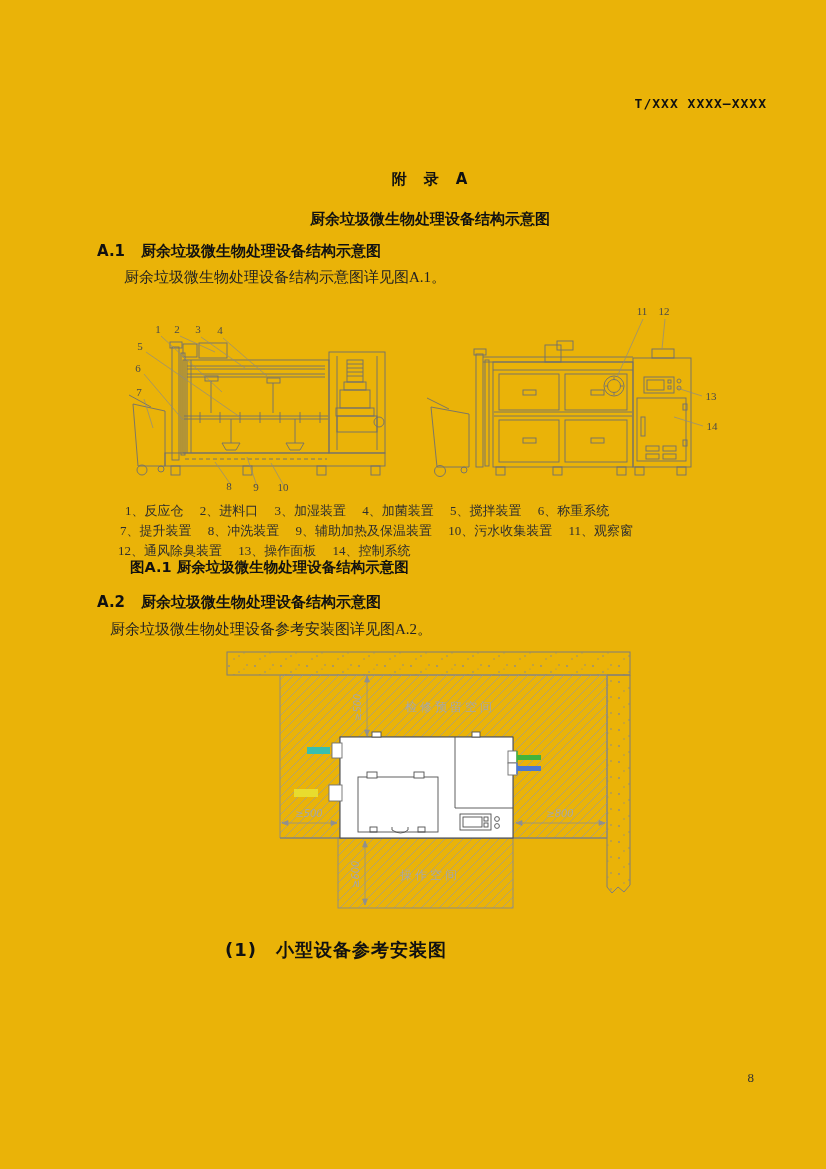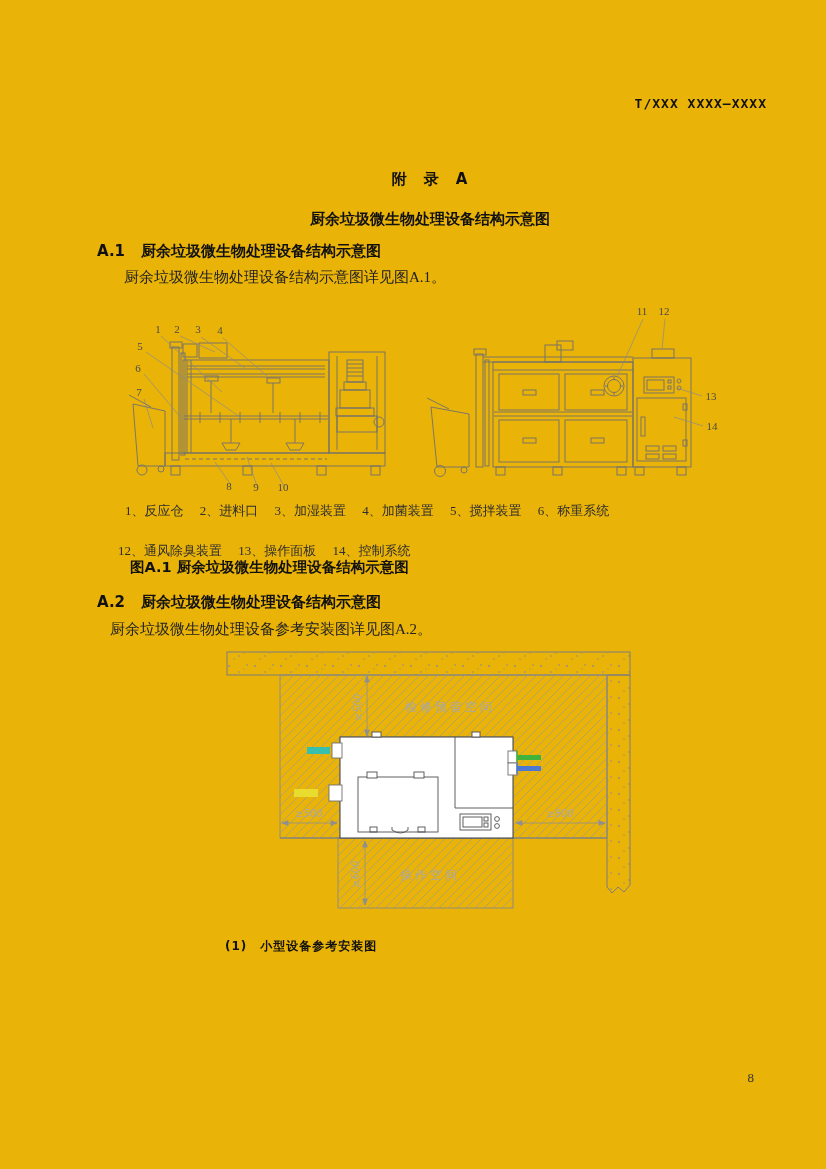--- a/index.html
+++ b/index.html
@@ -22,21 +22,21 @@
   .para{font-size:15px;color:#222;white-space:nowrap;}
   .p1{top:268px;left:124px;text-align:center;}
   .p2{top:620px;left:110px;}
   .legend-line{font-size:13px;color:#2e2e2e;white-space:nowrap;}
   .legend-line span{margin-right:1.25em;}
   .ll1{top:502px;left:125px;}
   .ll2{top:522px;left:120px;}
   .ll3{top:542px;left:118px;}
   .fig-caption{font-family:"DejaVu Sans","Liberation Sans",sans-serif;font-weight:700;color:#111;text-align:left;}
   .cap1{top:558px;left:130px;width:600px;font-size:14.5px;}
-  .cap2{top:938px;left:225px;width:440px;font-size:12px;letter-spacing:1px;}
+  .cap2{top:938px;left:225px;width:440px;font-size:18px;letter-spacing:1px;}
   .pagenum{top:1070px;right:89px;font-size:13px;color:#333;}
   svg{display:block;}
   svg text{user-select:none;}
   .callout{font-family:"Liberation Serif","DejaVu Serif",serif;font-size:11px;fill:#4a4a4a;}
   .dimtxt{font-family:"DejaVu Sans","Liberation Sans",sans-serif;font-size:10px;fill:#a8a8a8;font-style:italic;}
   .spacetxt{font-family:"DejaVu Sans","Liberation Sans",sans-serif;font-size:12px;fill:#a8a8a8;letter-spacing:3px;}
   .mech{stroke:#6f6f6f;stroke-width:0.9;fill:none;}
   .leader{stroke:#8a8a8a;stroke-width:0.7;fill:none;}
 </style>
 </head>
@@ -198,20 +198,23 @@
       <text class="callout" x="517" y="15">11</text>
       <text class="callout" x="539" y="15">12</text>
       <text class="callout" x="586" y="100">13</text>
       <text class="callout" x="587" y="130">14</text>
     </g>
   </svg>
 
   <div class="abs legend-line ll1">
     <span>1、反应仓</span><span>2、进料口</span><span>3、加湿装置</span><span>4、加菌装置</span><span>5、搅拌装置</span><span>6、称重系统</span>
   </div>
+  <div class="abs legend-line ll2">
+    <span>7、提升装置</span><span>8、冲洗装置</span><span>9、辅助加热及保温装置</span><span>10、污水收集装置</span><span>11、观察窗</span>
+  </div>
   <div class="abs legend-line ll3">
     <span>12、通风除臭装置</span><span>13、操作面板</span><span>14、控制系统</span>
   </div>
 
   <div class="abs fig-caption cap1">图A.1 厨余垃圾微生物处理设备结构示意图</div>
 
   <div class="abs sec-heading h-a2">
     <span class="no">A.2</span><span>厨余垃圾微生物处理设备结构示意图</span>
   </div>
   <div class="abs para p2">厨余垃圾微生物处理设备参考安装图详见图A.2。</div>

